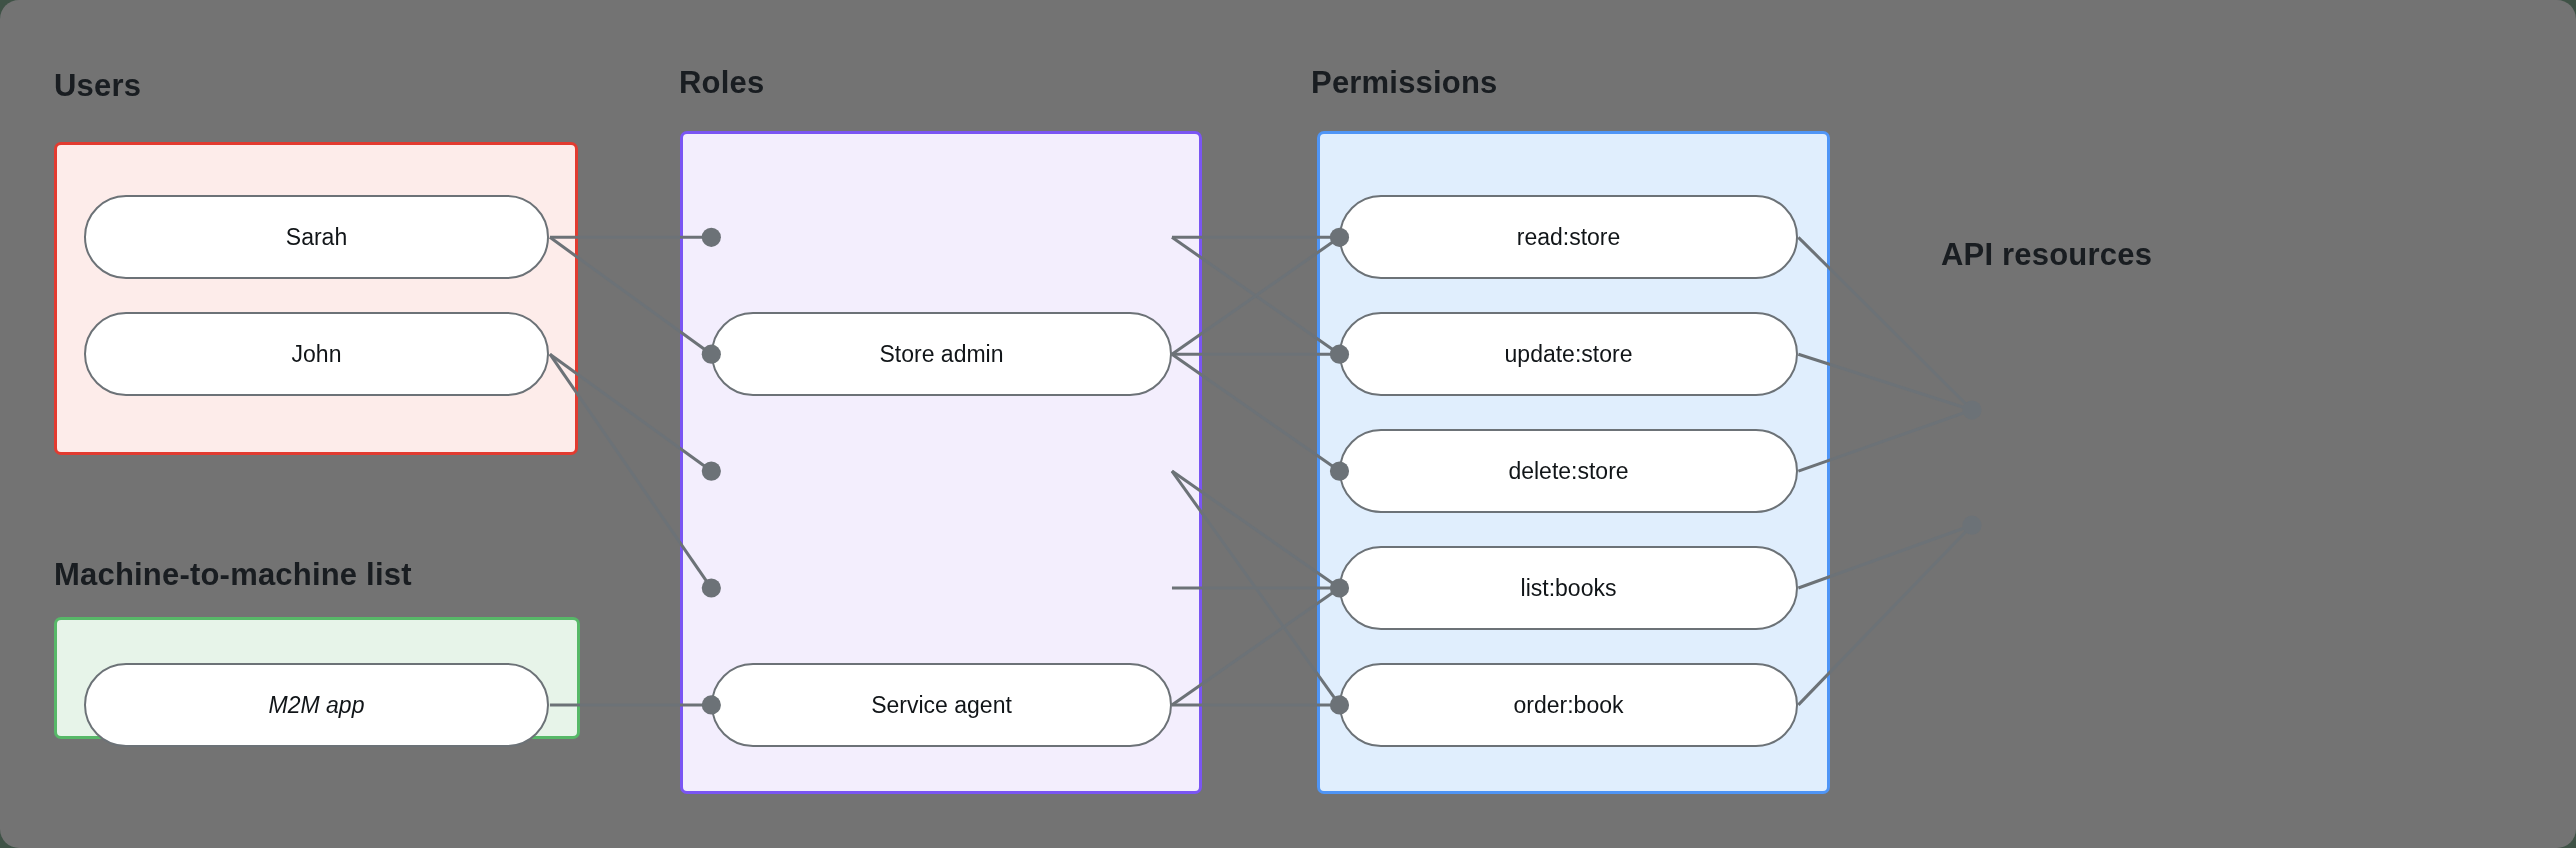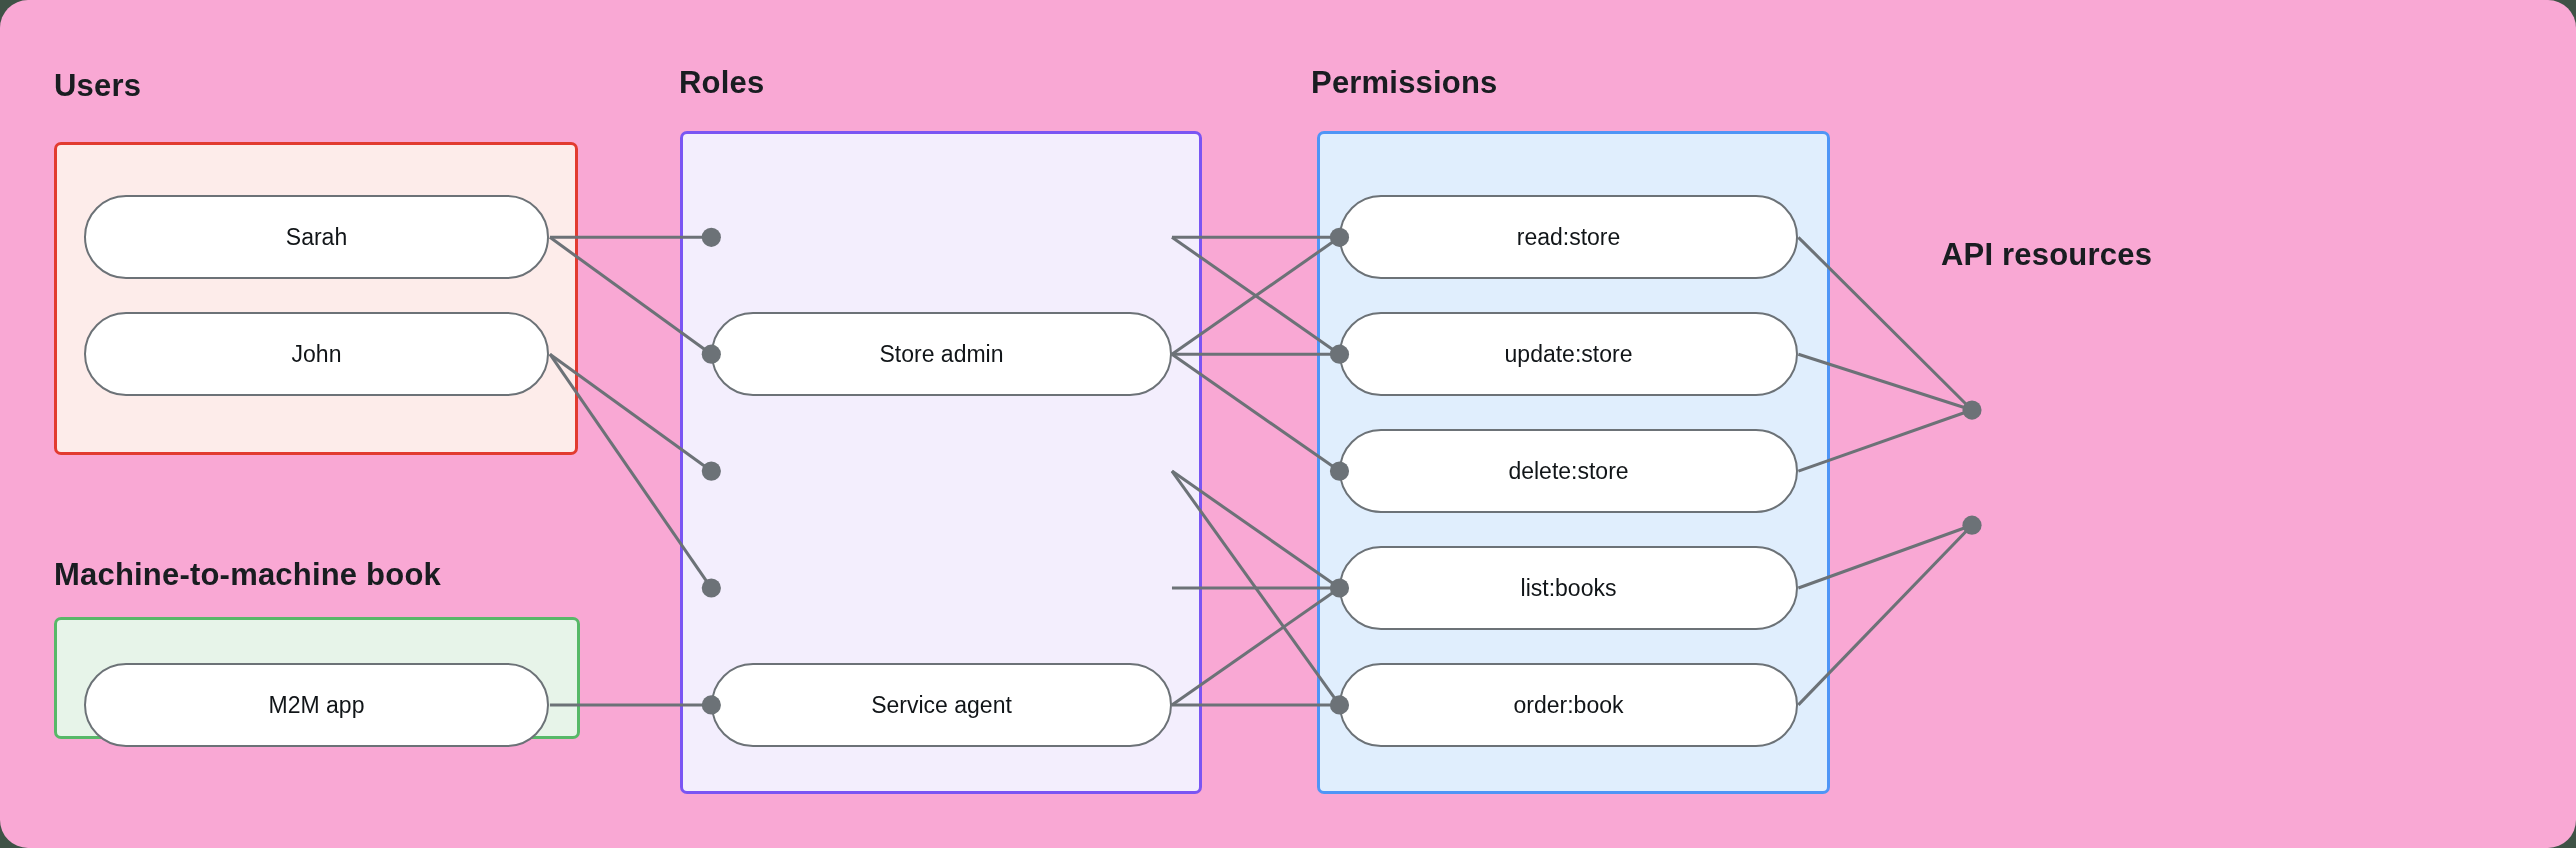--- a/index.html
+++ b/index.html
@@ -4,37 +4,37 @@
 <style>
   html,body{margin:0;padding:0;}
   body{
     width:2576px;height:848px;
     background:#3f5246;
     font-family:"Liberation Sans", sans-serif;
     position:relative;overflow:hidden;
   }
   #card{
     position:absolute;inset:0;
-    background:#f9a8d4;
-    border-radius:28px;
+    background:#737373;
+    border-radius:19px;
     overflow:hidden;
   }
   .group-label{
     position:absolute;
     font-size:31px;font-weight:600;color:#191d21;
     line-height:35px;white-space:nowrap;
     letter-spacing:0.2px;
   }
   .group-box{
     position:absolute;
     border-radius:7px;
     box-sizing:border-box;
   }
   .box-users{left:54px;top:142px;width:524px;height:313px;border:3.5px solid #e23b30;background:#fdecea;}
-  .box-m2m{left:54px;top:617px;width:526px;height:122px;border:3.5px solid #57b868;background:#e7f4e9;}
+  .box-m2m{left:54px;top:617px;width:526px;height:122px;border:3.5px solid #57b868;background:#e7f4e9;font-style:italic;}
   .box-roles{left:680px;top:131px;width:522px;height:663px;border:3.5px solid #7a55f3;background:#f3eefd;}
   .box-permissions{left:1317px;top:131px;width:513px;height:663px;border:3.5px solid #4f95f6;background:#e0eefd;}
   .box-api{left:1941px;top:305px;width:589px;height:323px;border:3.5px solid #4f95f6;background:#e0eefd;}
   .pill{
     position:absolute;
     height:84px;border-radius:42px;
     background:#ffffff;border:2.6px solid #6c7277;
     box-sizing:border-box;
     display:flex;align-items:center;justify-content:center;
     font-size:23px;color:#111518;
@@ -58,21 +58,21 @@
   .box-api .pill{left:28px;width:531px;}
   .pill-a1{top:60px;}  .pill-a2{top:175px;}
   #edges{position:absolute;left:0;top:0;pointer-events:none;}
 </style>
 </head>
 <body>
 
 <div id="card">
 
   <div class="group-label" style="left:54px;top:68px">Users</div>
-  <div class="group-label" style="left:54px;top:557px">Machine-to-machine book</div>
+  <div class="group-label" style="left:54px;top:557px">Machine-to-machine list</div>
   <div class="group-label" style="left:679px;top:65px">Roles</div>
   <div class="group-label" style="left:1311px;top:65px">Permissions</div>
   <div class="group-label" style="left:1941px;top:237px">API resources</div>
 
   <div class="group-box box-users">
     <div class="pill pill-sarah">Sarah</div>
     <div class="pill pill-john">John</div>
   </div>
 
   <div class="group-box box-m2m">

